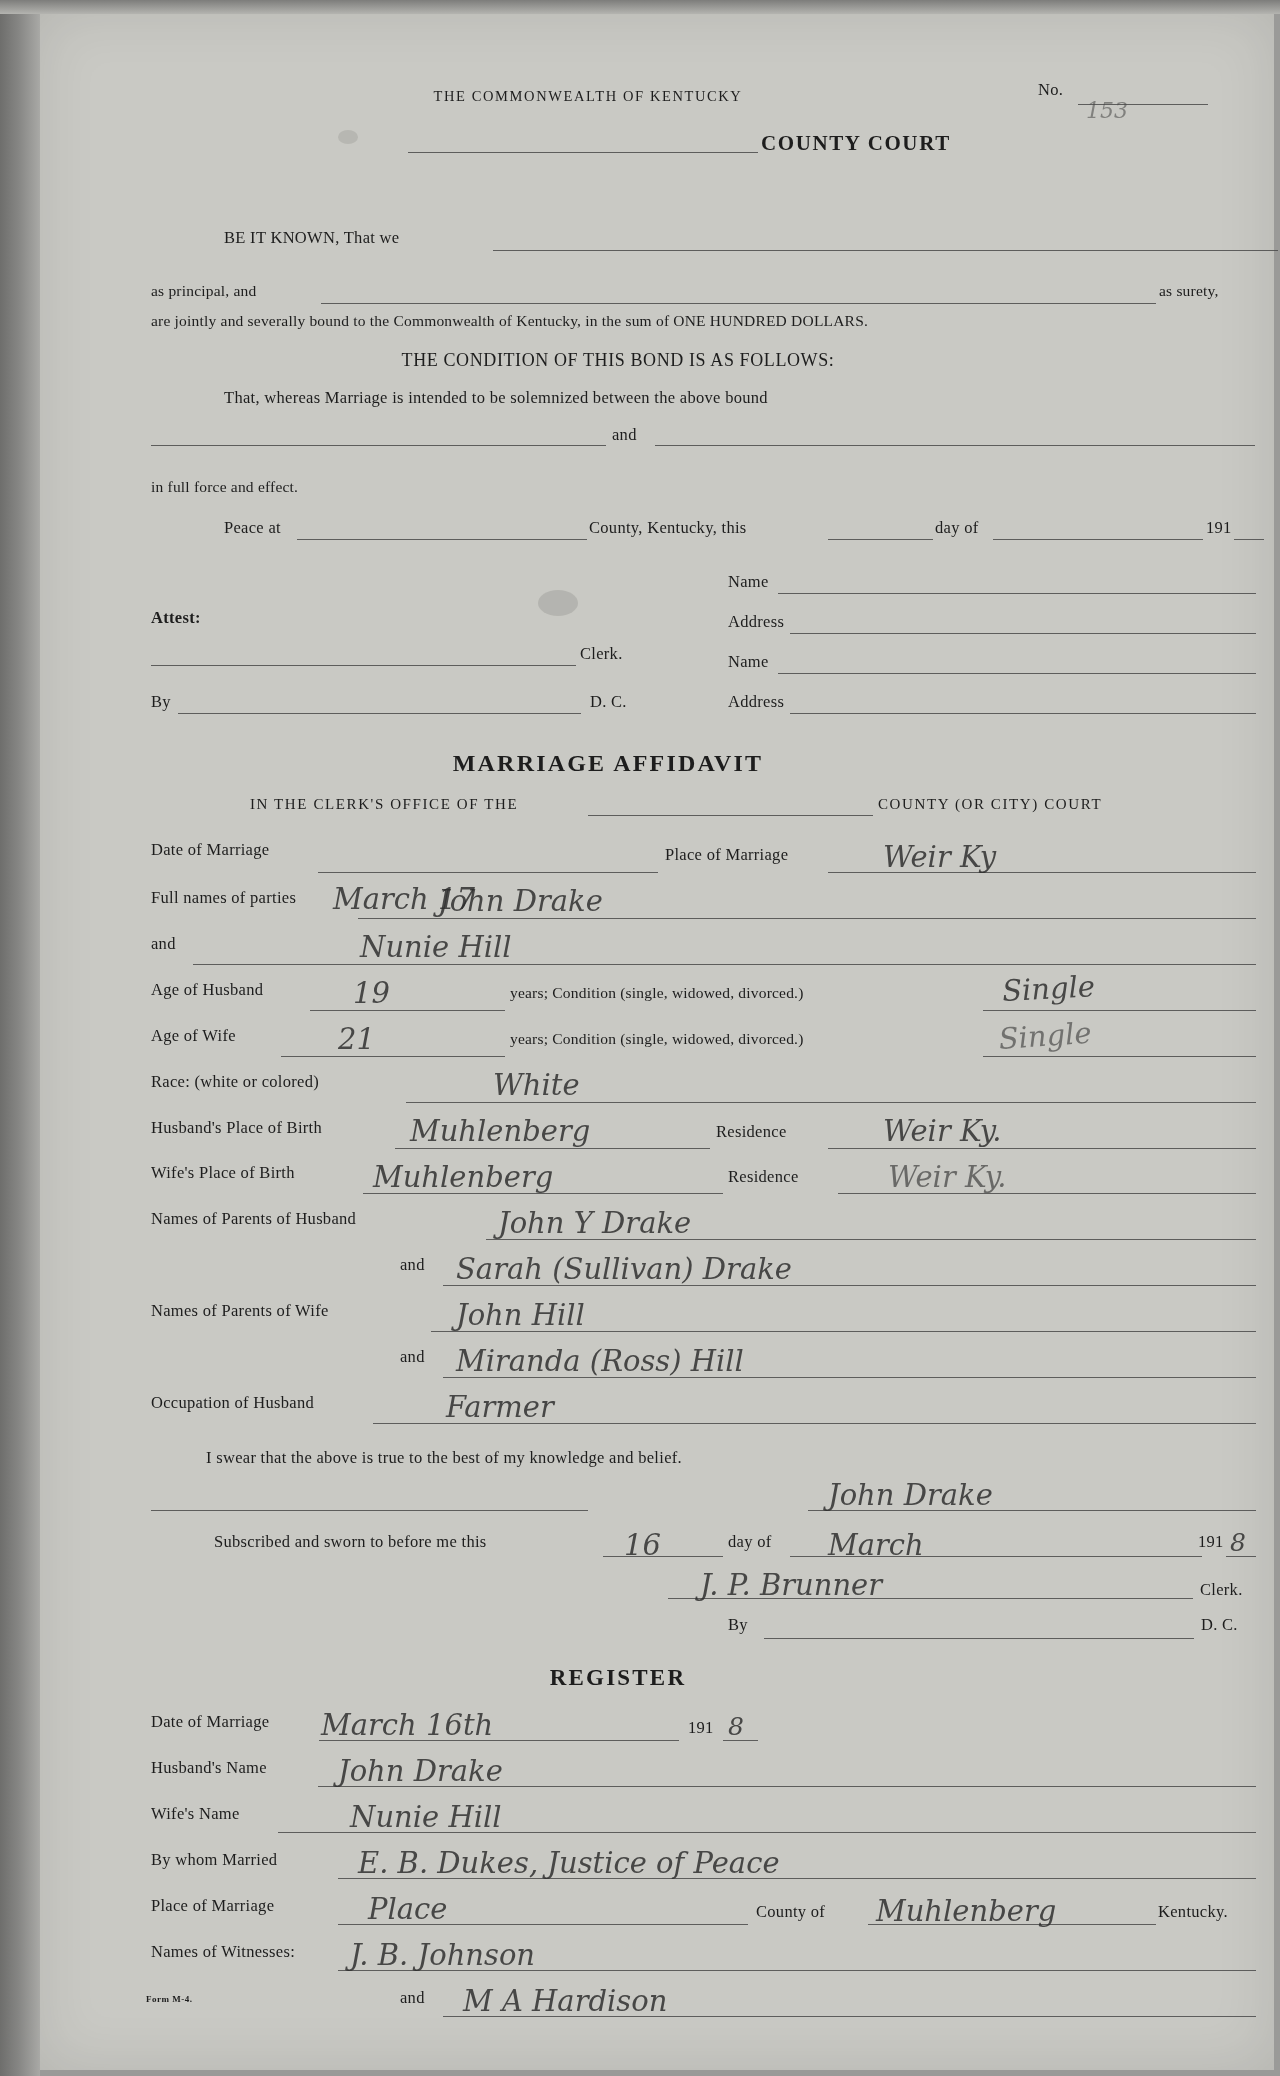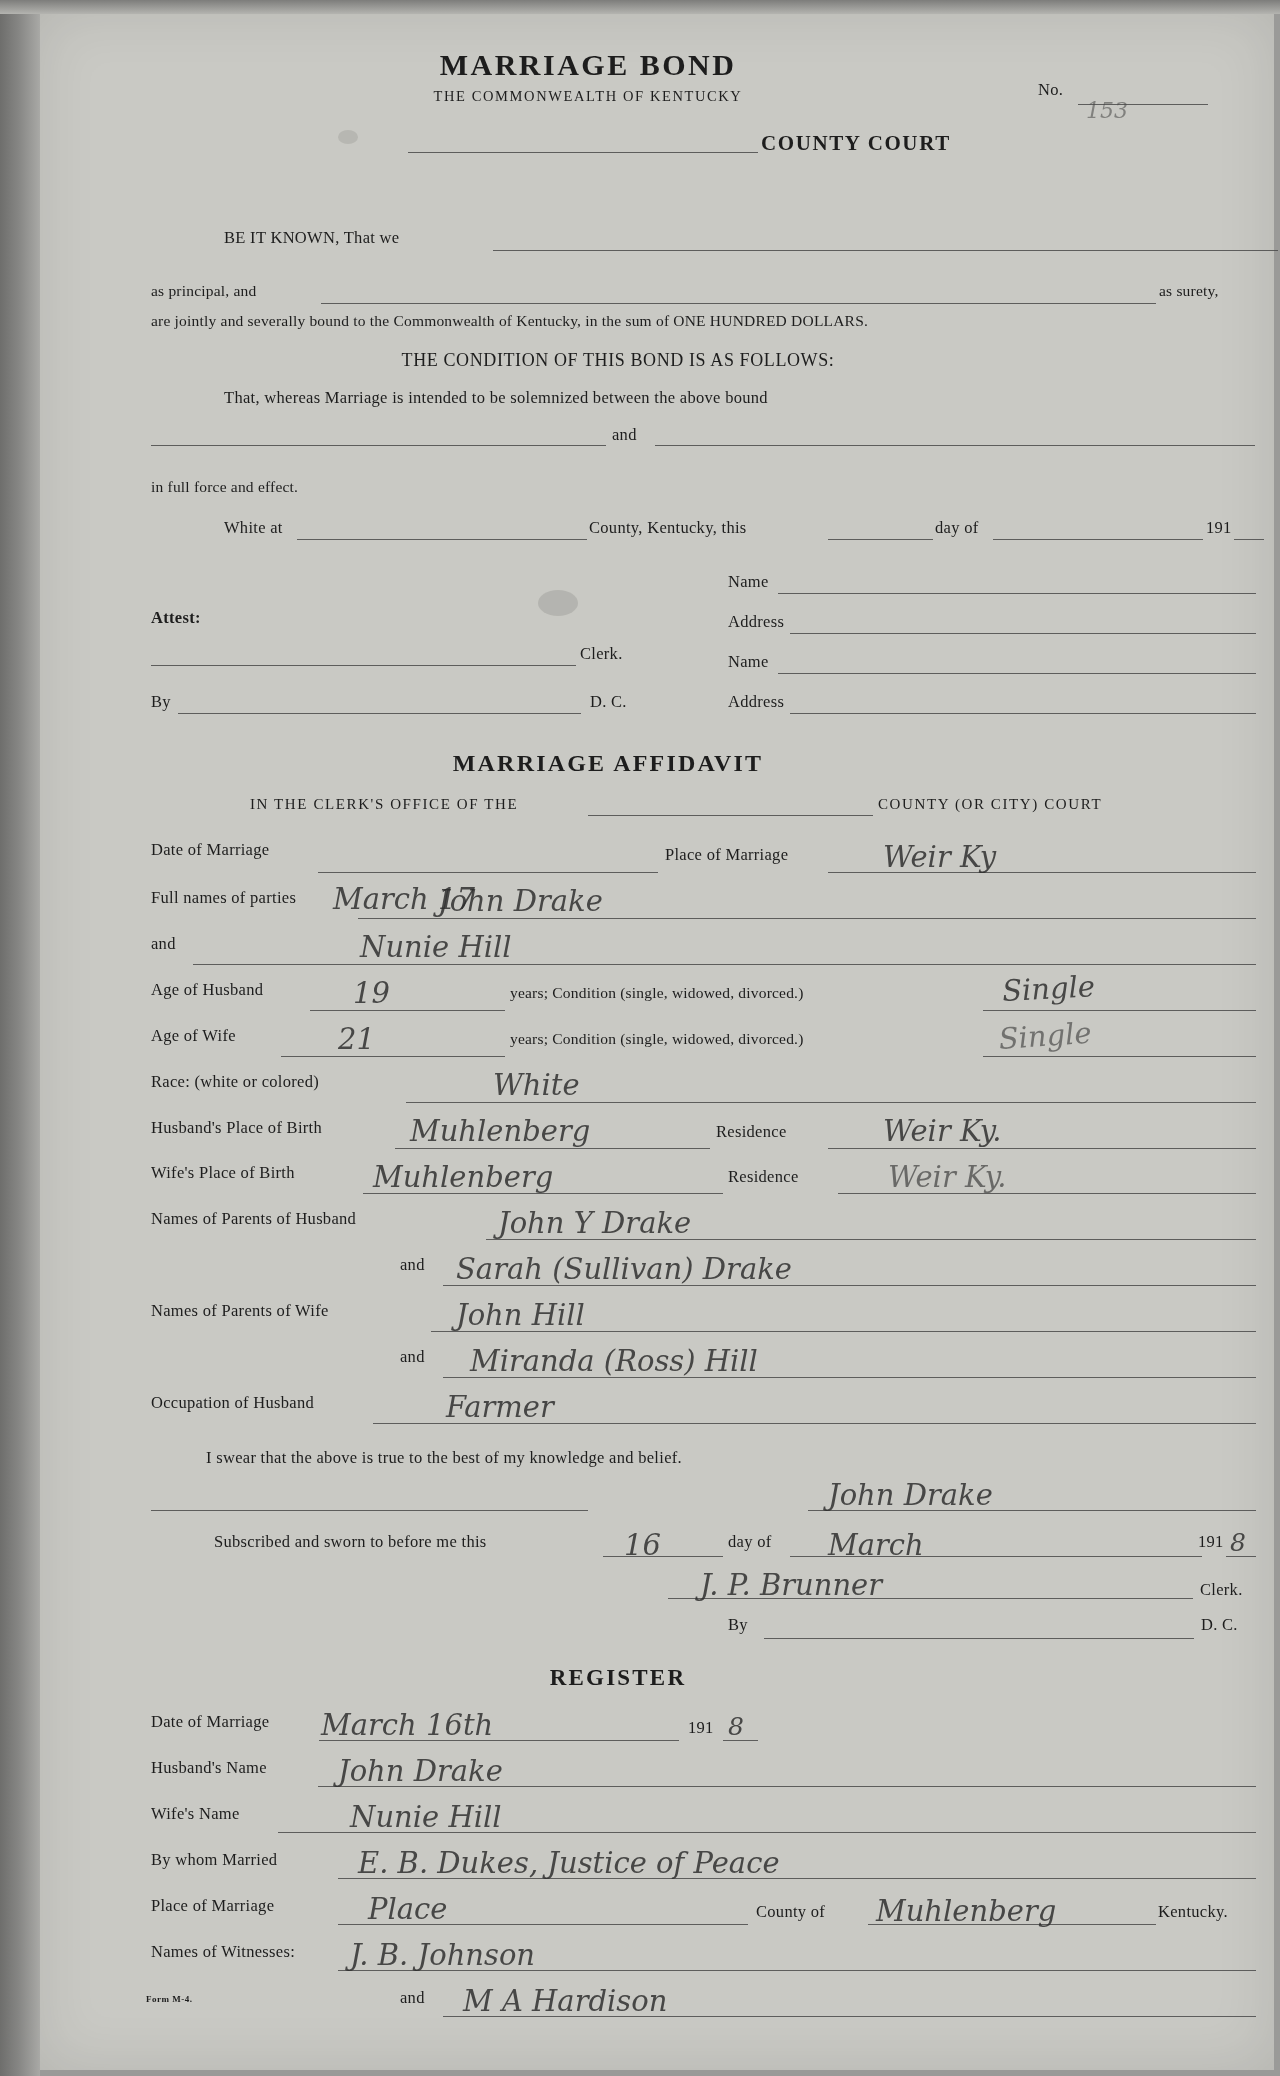--- a/index.html
+++ b/index.html
@@ -117,21 +117,20 @@
   .hw.med { font-size: 25px; }
   .hw.sm  { font-size: 22px; }
 </style>
 </head>
 <body>
 
 <div id="scan">
 
   <div id="paper">
 
-    <div class="t title ctr" style="left:180px; top:38px; width:740px;">MARRIAGE BOND</div>
     <div class="t subtitle ctr" style="left:180px; top:78px; width:740px;">THE COMMONWEALTH OF KENTUCKY</div>
 
     <div class="t body" style="left:1000px; top:70px;">No.</div>
     <div class="hw sm" style="left:1048px; top:88px; opacity:.45;">153</div>
     <div class="rule" style="left:1040px; top:94px; width:130px;"></div>
 
     <div class="rule" style="left:370px; top:142px; width:350px;"></div>
     <div class="t section-sm" style="left:723px; top:121px;">COUNTY COURT</div>
 
     <div class="t body" style="left:186px; top:218px;">BE IT KNOWN, That we</div>
@@ -146,21 +145,21 @@
     <div class="t body ctr" style="left:200px; top:340px; width:760px; font-size:18px; letter-spacing:.6px;">THE CONDITION OF THIS BOND IS AS FOLLOWS:</div>
 
     <div class="t body" style="left:186px; top:378px;">That, whereas Marriage is intended to be solemnized between the above bound</div>
 
     <div class="rule" style="left:113px; top:435px; width:455px;"></div>
     <div class="t body" style="left:574px; top:415px;">and</div>
     <div class="rule" style="left:617px; top:435px; width:600px;"></div>
 
     <div class="t body-sm" style="left:113px; top:468px;">in full force and effect.</div>
 
-    <div class="t body" style="left:186px; top:508px;">White at</div>
+    <div class="t body" style="left:186px; top:508px;">Peace at</div>
     <div class="rule" style="left:259px; top:529px; width:290px;"></div>
     <div class="t body" style="left:551px; top:508px;">County, Kentucky, this</div>
     <div class="rule" style="left:790px; top:529px; width:105px;"></div>
     <div class="t body" style="left:897px; top:508px;">day of</div>
     <div class="rule" style="left:955px; top:529px; width:210px;"></div>
     <div class="t body" style="left:1168px; top:508px;">191</div>
     <div class="rule" style="left:1196px; top:529px; width:30px;"></div>
 
     <div class="t body" style="left:690px; top:562px;">Name</div>
     <div class="rule" style="left:740px; top:583px; width:478px;"></div>
@@ -243,21 +242,21 @@
     <div class="t body" style="left:362px; top:1245px;">and</div>
     <div class="rule" style="left:405px; top:1275px; width:813px;"></div>
     <div class="hw big" style="left:418px; top:1242px;">Sarah (Sullivan) Drake</div>
 
     <div class="t body" style="left:113px; top:1291px;">Names of Parents of Wife</div>
     <div class="rule" style="left:393px; top:1321px; width:825px;"></div>
     <div class="hw big" style="left:418px; top:1288px;">John Hill</div>
 
     <div class="t body" style="left:362px; top:1337px;">and</div>
     <div class="rule" style="left:405px; top:1367px; width:813px;"></div>
-    <div class="hw big" style="left:432px; top:1334px;">Miranda (Ross) Hill</div>
+    <div class="hw big" style="left:418px; top:1334px;">Miranda (Ross) Hill</div>
 
     <div class="t body" style="left:113px; top:1383px;">Occupation of Husband</div>
     <div class="rule" style="left:335px; top:1413px; width:883px;"></div>
     <div class="hw big" style="left:408px; top:1380px;">Farmer</div>
 
     <div class="t body" style="left:168px; top:1438px;">I swear that the above is true to the best of my knowledge and belief.</div>
 
     <div class="rule" style="left:113px; top:1500px; width:437px;"></div>
     <div class="rule" style="left:770px; top:1500px; width:448px;"></div>
     <div class="hw big" style="left:790px; top:1468px;">John Drake</div>

